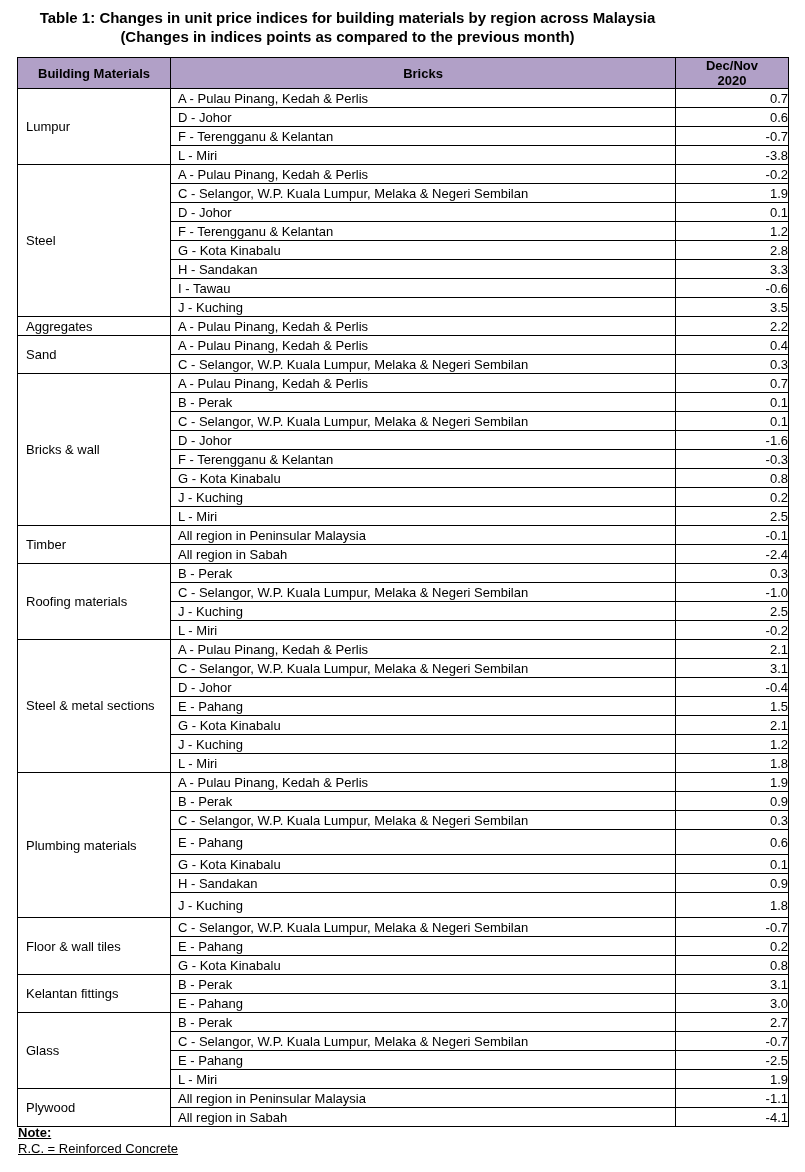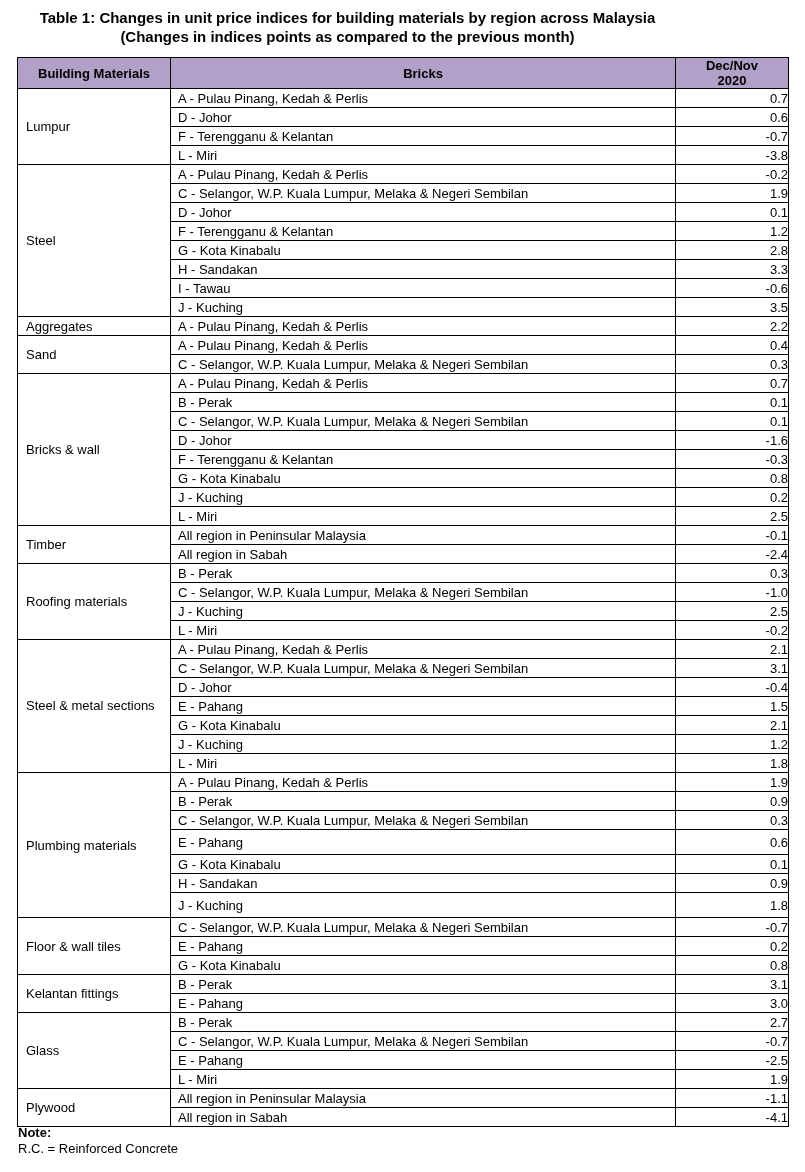--- a/index.html
+++ b/index.html
@@ -8,21 +8,21 @@
   table.main { position:absolute; left:17px; top:57px; border-collapse:collapse; table-layout:fixed; width:771px; font-size:13px; }
   table.main col.c1 { width:153px; }
   table.main col.c2 { width:505px; }
   table.main col.c3 { width:113px; }
   table.main th { background:#b1a0c7; font-weight:bold; border:1px solid #000; height:30px; padding:0; font-size:13px; line-height:15px; text-align:center; }
   table.main td { border:1px solid #000; padding:0; height:18px; line-height:17px; }
   table.main td.mat { padding-left:8px; vertical-align:middle; }
   table.main td.reg { padding-left:7px; }
   table.main td.val { text-align:right; }
   table.main tr.tall td.reg, table.main tr.tall td.val { height:24px; }
-  .note { position:absolute; left:18px; top:1125px; font-size:13px; line-height:16px; }
+  .note { position:absolute; left:18px; top:1125px; font-size:13px; line-height:16px;text-decoration:underline; }
   .note .lbl { font-weight:bold; }
 </style>
 </head>
 <body>
 
 <div class="title">
   <div>Table 1: Changes in unit price indices for building materials by region across Malaysia</div>
   <div>(Changes in indices points as compared to the previous month)</div>
 </div>
 

